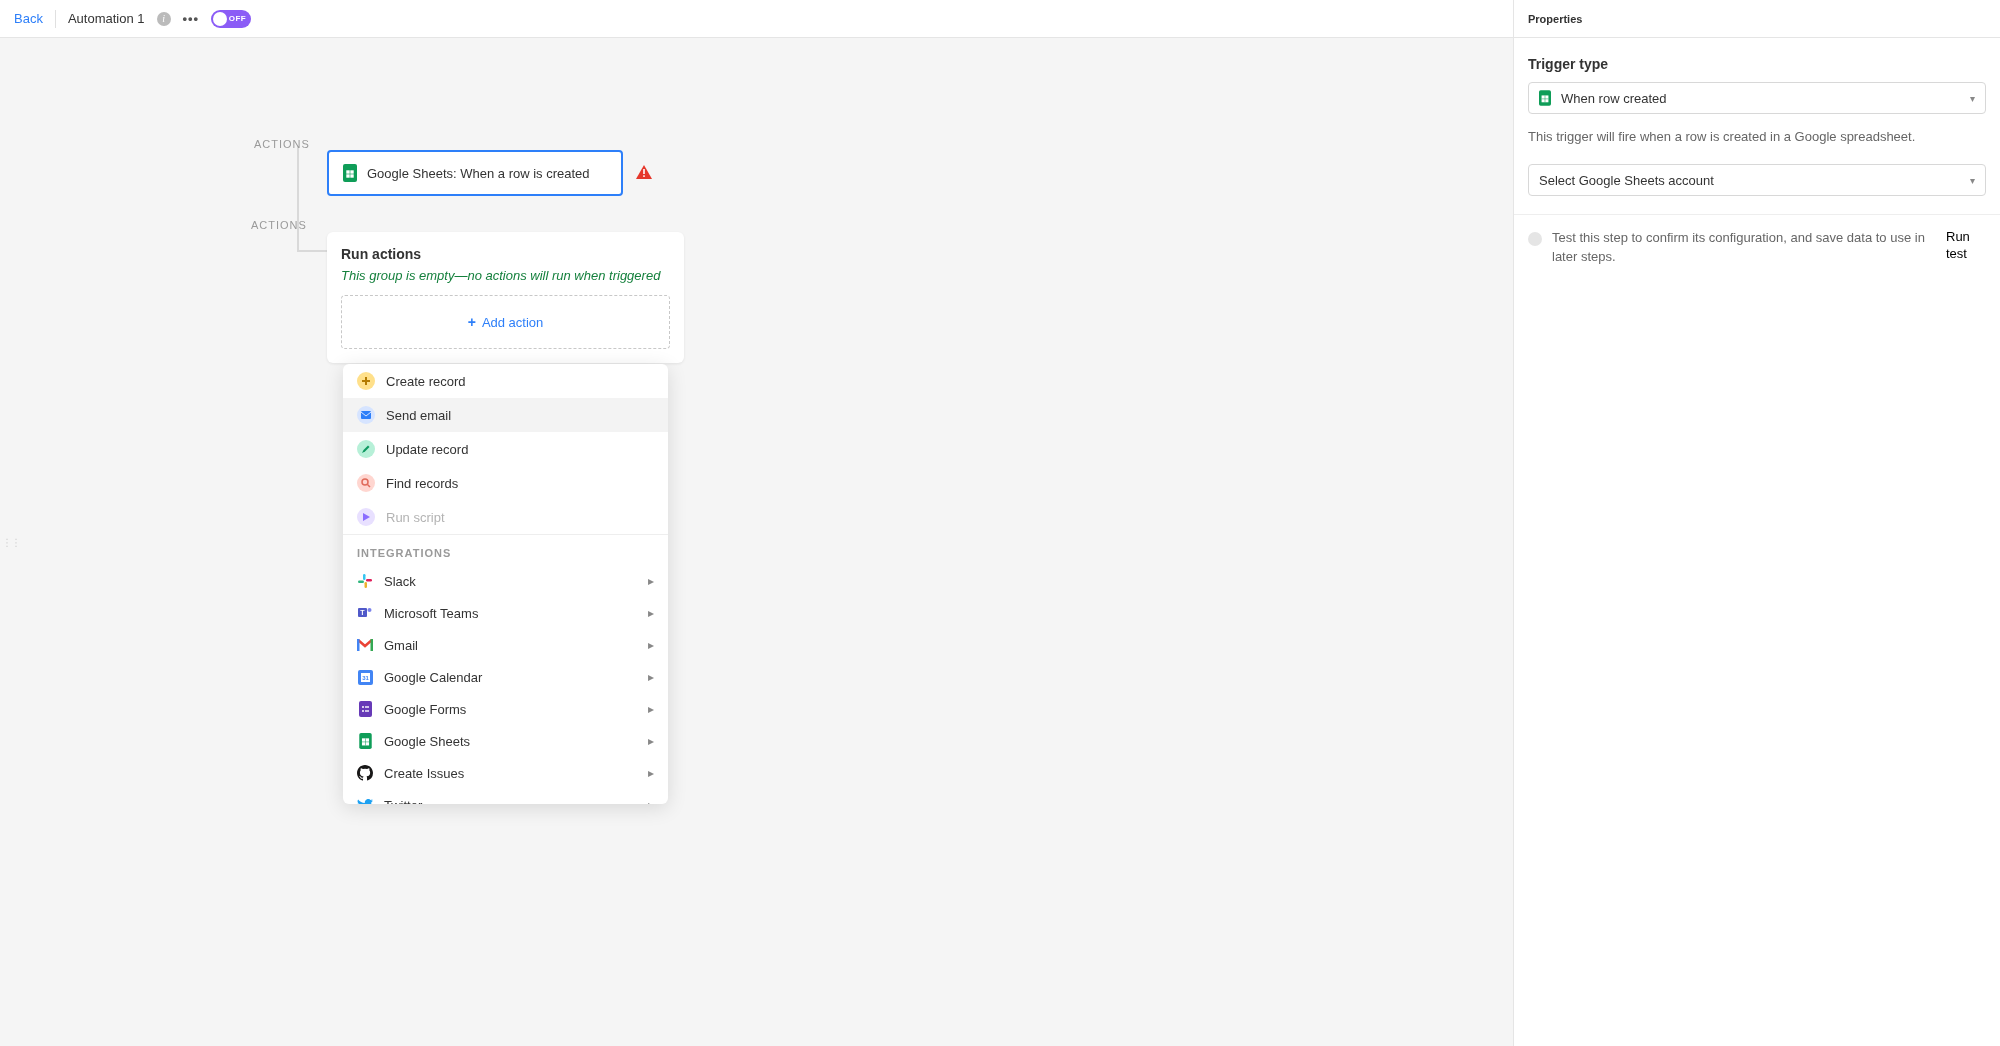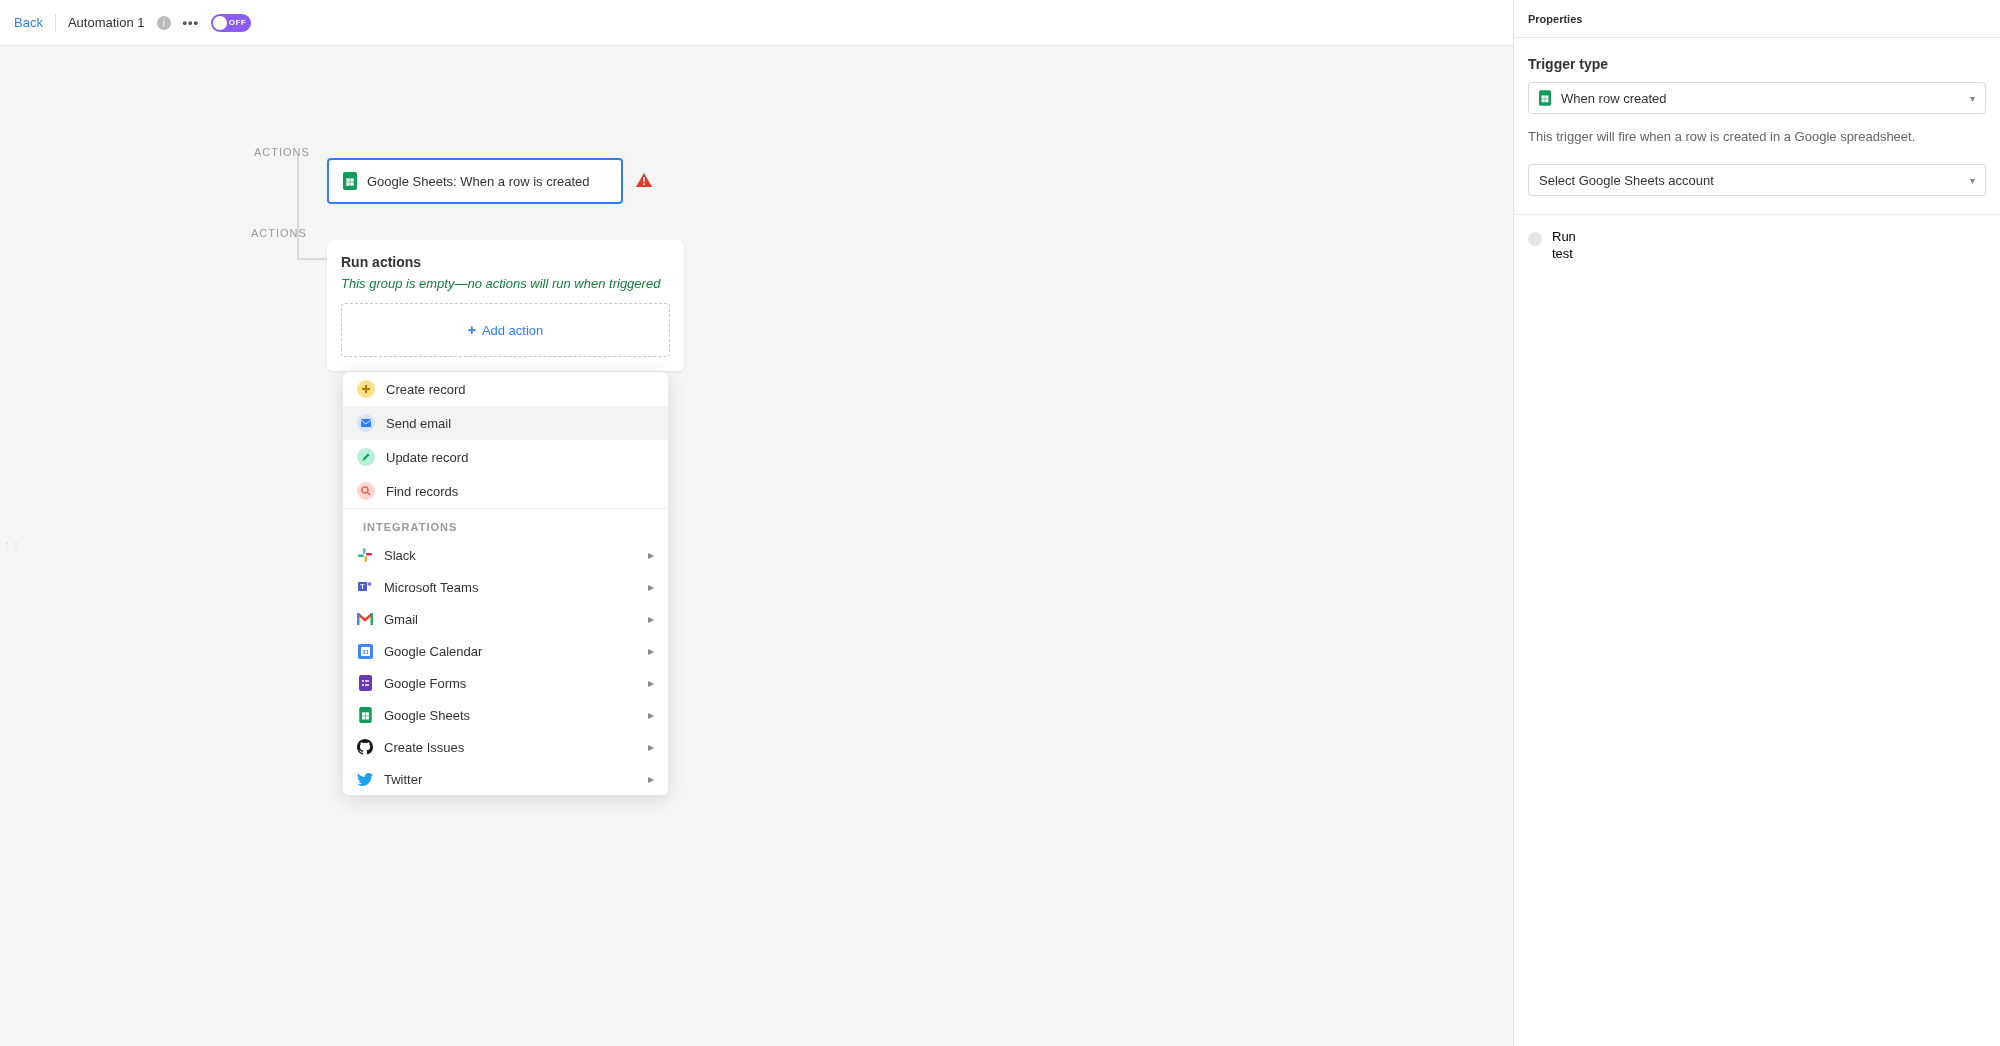--- a/index.html
+++ b/index.html
@@ -6,21 +6,21 @@
   html, body { height: 100%; }
   body {
     font-family: -apple-system, BlinkMacSystemFont, "Segoe UI", Helvetica, Arial, sans-serif;
     font-size: 13px;
     color: #333;
     background: #fff;
   }
   .app { display: flex; height: 100vh; }
   .main-area { flex: 1; display: flex; flex-direction: column; background: #f5f5f5; }
   .topbar {
-    height: 46px;
+    height: 38px;
     background: #fff;
     border-bottom: 1px solid #e5e5e5;
     display: flex;
     align-items: center;
     padding: 0 14px;
     gap: 12px;
     font-size: 13px;
   }
   .back-link { color: #2d7ff9; cursor: pointer; }
   .vsep { width: 1px; height: 18px; background: #e0e0e0; }
@@ -96,21 +96,21 @@
   .dropdown-inner::-webkit-scrollbar-track { background: transparent; }
   .dd-item {
     display: flex; align-items: center; gap: 11px;
     padding: 8px 14px; font-size: 13px; color: #333; cursor: pointer;
     position: relative;
   }
   .dd-item.highlight { background: #f3f3f3; }
   .dd-item.disabled { color: #b3b3b3; }
   .dd-icon { width: 18px; height: 18px; border-radius: 50%; display: inline-flex; align-items:center; justify-content:center; font-size: 10px; flex-shrink:0; }
   .dd-section-head {
-    padding: 12px 20px 6px; font-size: 11px; letter-spacing: 1px;
+    padding: 12px 14px 6px; font-size: 11px; letter-spacing: 1px;
     color: #9a9a9a; font-weight: 600; border-top: 1px solid #eee;
   }
   .dd-item .chevron { margin-left: auto; color: #888; font-size: 12px; }
   .int-icon { width: 16px; height: 16px; display:inline-flex; align-items:center; justify-content:center; flex-shrink:0; }
   
   .right-panel {
     width: 487px; border-left: 1px solid #e5e5e5; background: #fff;
     display: flex; flex-direction: column;
   }
   .panel-header {
@@ -225,20 +225,28 @@
               <span>Update record</span>
             </div>
             <div class="dd-item">
               <span class="dd-icon" style="background: rgb(255, 214, 208);">
                 <svg width="10" height="10" viewBox="0 0 10 10">
                   <circle cx="4" cy="4" r="3" fill="none" stroke="#e06a5a" stroke-width="1.5"></circle>
                   <line x1="6.5" y1="6.5" x2="9" y2="9" stroke="#e06a5a" stroke-width="1.5"></line>
                 </svg>
               </span>
               <span>Find records</span>
+            </div>
+            <div class="dd-item disabled">
+              <span class="dd-icon" style="background: rgb(232, 224, 255);">
+                <svg width="10" height="10" viewBox="0 0 10 10">
+                  <path d="M2 1 L9 5 L2 9 Z" fill="#8a6cff"></path>
+                </svg>
+              </span>
+              <span>Run script</span>
             </div>
             <div class="dd-section-head">INTEGRATIONS</div>
             <div class="dd-item">
               <span class="int-icon">
                 <svg width="16" height="16" viewBox="0 0 16 16">
                   <rect x="6" y="1" width="2.5" height="6" rx="1.2" fill="#36c5f0"></rect>
                   <rect x="1" y="7.5" width="6" height="2.5" rx="1.2" fill="#2eb67d"></rect>
                   <rect x="7.5" y="9" width="2.5" height="6" rx="1.2" fill="#ecb22e"></rect>
                   <rect x="9" y="6" width="6" height="2.5" rx="1.2" fill="#e01e5a"></rect>
                 </svg>
@@ -345,17 +353,18 @@
         <span class="caret">▾</span>
       </div>
       <div class="help-text">This trigger will fire when a row is created in a Google spreadsheet.</div>
       <div class="select-box">
         <span>Select Google Sheets account</span>
         <span class="caret">▾</span>
       </div>
       <div style="height:18px"></div>
       <div class="test-row">
         <div class="test-bullet"></div>
+        <div class="test-text">Test this step to confirm its configuration, and save data to use in later steps.</div>
         <div class="run-test">Run test</div>
       </div>
     </div>
   </div>
 </div>
 
 </body></html>

